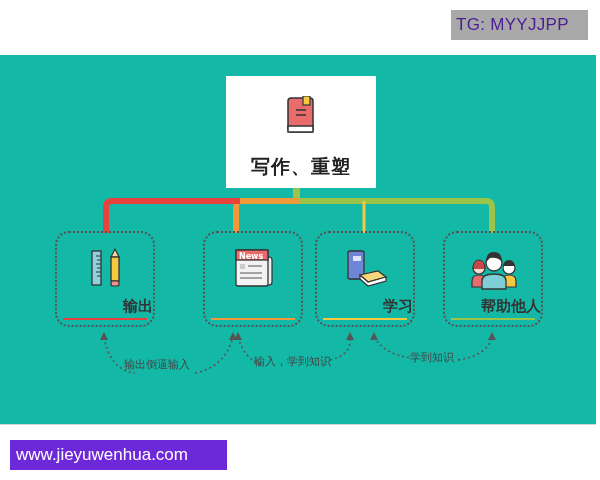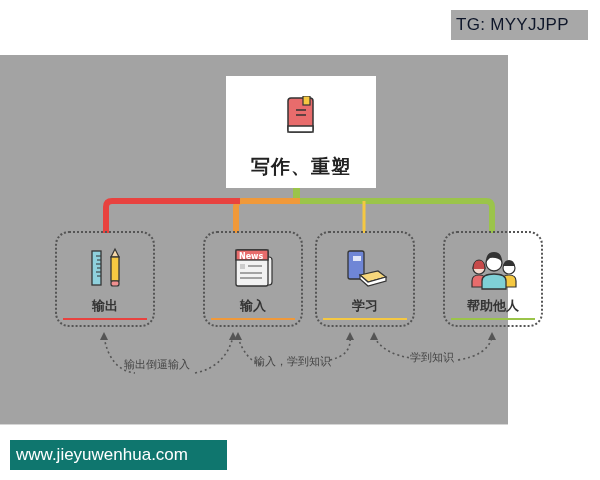--- a/index.html
+++ b/index.html
@@ -3,55 +3,55 @@
   <meta charset="utf-8">
   <style>
     html, body { margin: 0; padding: 0; }
     body {
       width: 600px; height: 480px; position: relative; overflow: hidden;
       background: #ffffff;
       font-family: "DejaVu Sans", "Liberation Sans", sans-serif;
     }
     .wm-top {
       position: absolute; left: 451px; top: 10px; width: 137px; height: 30px;
-      background: #a8a8a8; color: #0f172a; font-size: 17px;
+      background: #a8a8a8; color: #4c1d95; font-size: 17px;
       font-family: "Liberation Sans", sans-serif;
       line-height: 30px; padding-left: 5px; box-sizing: border-box; letter-spacing: 0.3px;
     }
     .canvas {
-      position: absolute; left: 0; top: 55px; width: 508px; height: 369px;
-      background: #a3a3a3; border-bottom: 1px solid #d5d5d5;
+      position: absolute; left: 0; top: 55px; width: 596px; height: 369px;
+      background: #14b8a6; border-bottom: 1px solid #d5d5d5;
     }
     .center-card {
       position: absolute; left: 226px; top: 21px; width: 150px; height: 112px;
       background: #ffffff;
     }
     .center-title {
       position: absolute; left: 0; right: 0; top: 78px; text-align: center;
       font-size: 19px; font-weight: bold; color: #222; letter-spacing: 1px;
     }
     .conn { position: absolute; }
     .box {
       position: absolute; width: 100px; height: 96px; top: 176px;
       border: 2px dotted #555; border-radius: 14px; box-sizing: border-box;
     }
     .box .label {
-      position: absolute; left: 0; right: 0; top: 64px; text-align: center;
-      font-size: 13px; font-weight: bold; color: #333;
+      position: absolute; left: 0; right: 0; top: 64px; text-align: right;
+      font-size: 15px; font-weight: bold; color: #333;
     }
     .box .uline {
       position: absolute; left: 6px; right: 6px; top: 85px; height: 2px;
     }
     .box .icon { position: absolute; left: 25px; top: 14px; width: 48px; height: 44px; }
     .arc-label {
       position: absolute; font-size: 11px; color: #444; white-space: nowrap;
     }
     .wm-bottom {
       position: absolute; left: 10px; top: 440px; width: 217px; height: 30px;
-      background: #0f766e; color: #ffffff; font-size: 17px;
+      background: #6d28d9; color: #ffffff; font-size: 17px;
       font-family: "Liberation Sans", sans-serif;
       line-height: 30px; padding-left: 6px; box-sizing: border-box;
     }
     svg { display: block; }
   </style>
 </head>
 <body>
 
 <div class="wm-top">TG: MYYJJPP</div>
 
@@ -123,21 +123,20 @@
     <svg class="icon" viewBox="0 0 48 44">
       <rect x="34" y="10" width="8" height="28" rx="3" fill="#eee" stroke="#333" stroke-width="1.2"></rect>
       <rect x="6" y="3" width="32" height="36" rx="2" fill="#f2f2f2" stroke="#333" stroke-width="1.3"></rect>
       <rect x="6" y="3" width="32" height="10" fill="#e86c6c" stroke="#333" stroke-width="1.3"></rect>
       <text x="9" y="11.5" font-size="8" fill="#fff" font-family="DejaVu Sans, sans-serif" font-weight="bold">News</text>
       <rect x="10" y="17" width="5" height="5" fill="#ccc"></rect>
       <line x1="18" y1="19" x2="32" y2="19" stroke="#888" stroke-width="1.5"></line>
       <line x1="10" y1="26" x2="32" y2="26" stroke="#888" stroke-width="1.5"></line>
       <line x1="10" y1="31" x2="32" y2="31" stroke="#888" stroke-width="1.5"></line>
     </svg>
-    <div class="label">输入</div>
     <div class="uline" style="background:#f0993a;"></div>
   </div>
 
   <div class="box" style="left:315px;">
     <svg class="icon" viewBox="0 0 48 44">
       <rect x="6" y="4" width="16" height="28" rx="2" fill="#6f86d6" stroke="#333" stroke-width="1.3"></rect>
       <rect x="11" y="9" width="8" height="5" fill="#dfe5f8"></rect>
       <path d="M18 28 L36 24 L44 30 L26 35 Z" fill="#f7d77c" stroke="#333" stroke-width="1.2"></path>
       <path d="M18 28 L18 32 L26 39 L44 34 L44 30 L26 35 Z" fill="#fff" stroke="#333" stroke-width="1.2"></path>
     </svg>

